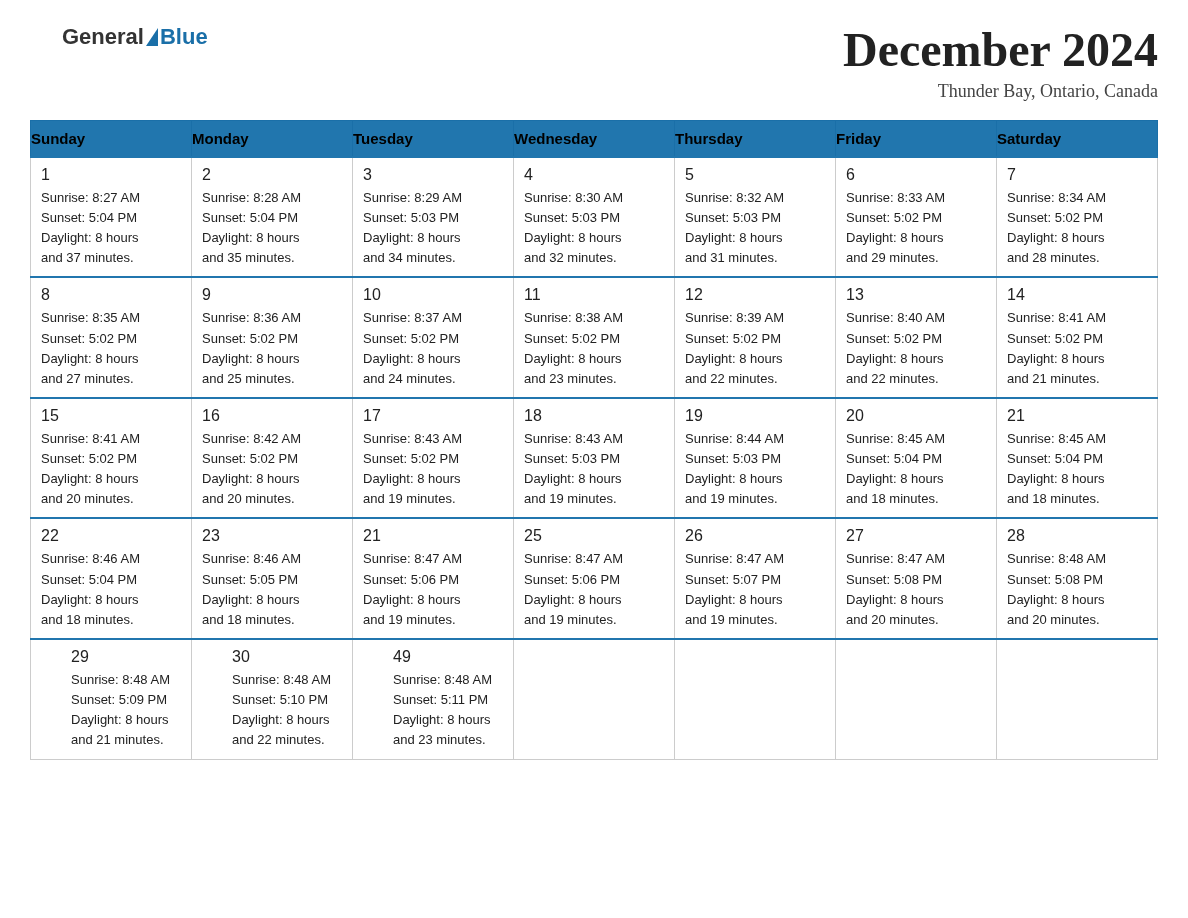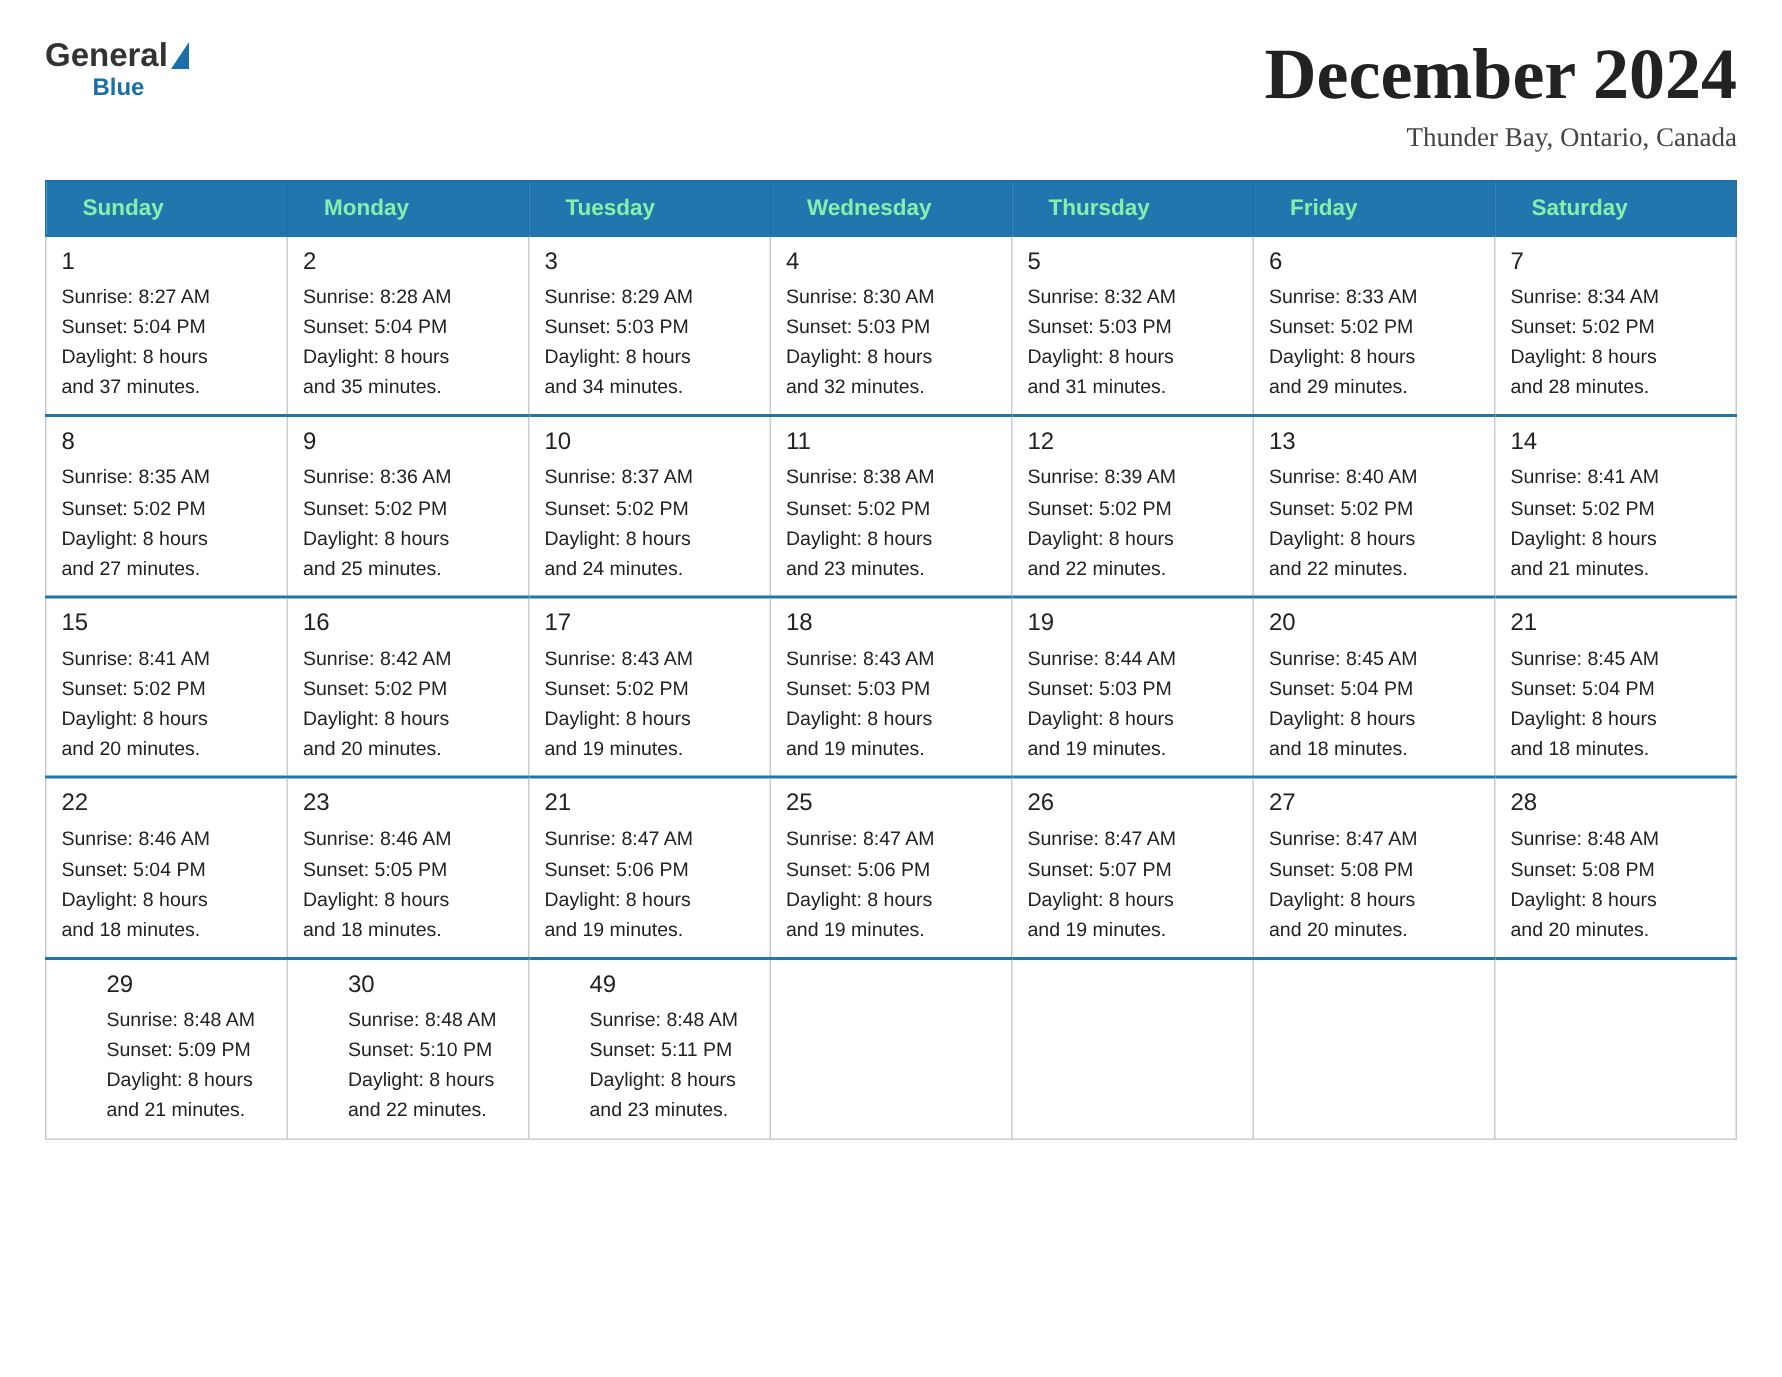--- a/index.html
+++ b/index.html
@@ -11,43 +11,44 @@
       min-height: 918px;
     }
     .header {
       display: flex;
       justify-content: space-between;
       align-items: flex-start;
       margin-bottom: 18px;
     }
     .logo {
       display: flex;
-      flex-direction: column;
-      align-items: center;
+      flex-direction: row;
+      align-items: flex-start;
+      margin-left: 32px;
     }
     .logo-text {
       display: flex;
       align-items: center;
       font-size: 22px;
       font-weight: bold;
     }
     .logo-general {
       color: #333;
     }
     .logo-triangle {
       width: 0;
       height: 0;
       border-left: 12px solid transparent;
       border-bottom: 18px solid #1a6fa8;
       margin: 0 2px;
       display: inline-block;
     }
     .logo-blue {
       color: #1a6fa8;
-      font-size: 16px;
+      font-size: 22px;
       font-weight: bold;
     }
     .title-area {
       text-align: right;
       font-family: Liberation Serif, serif;
     }
     .month-title {
       font-size: 48px;
       font-weight: bold;
       color: #222;
@@ -58,24 +59,24 @@
       color: #444;
       margin-top: 4px;
     }
     .calendar-table {
       width: 100%;
       border-collapse: collapse;
       border: 1px solid #aaa;
     }
     .calendar-table th {
       background-color: #2176ae;
-      color: #86efac;
+      color: #000000;
       font-size: 15px;
       font-weight: bold;
-      padding: 9px 24px;
+      padding: 9px 0;
       text-align: left;
       border: 1px solid #1a6fa8;
     }
     .calendar-table td {
       vertical-align: top;
       padding: 8px 10px;
       border: 1px solid #ccc;
       font-size: 13px;
       color: #222;
       width: calc(100% / 7);

